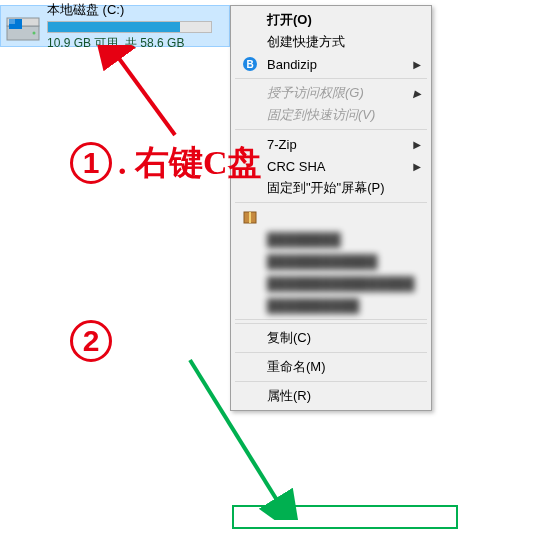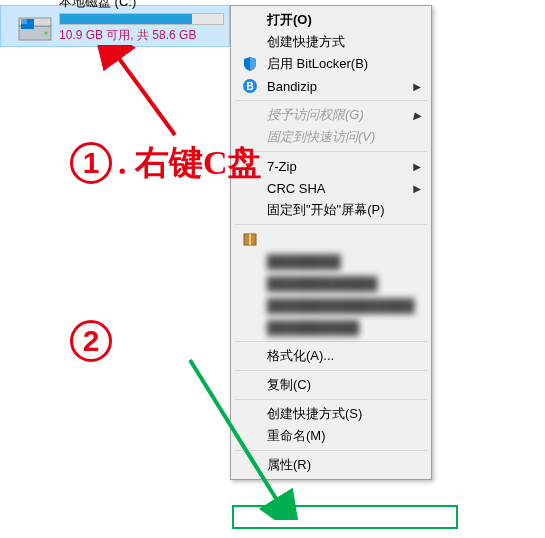--- a/index.html
+++ b/index.html
@@ -14,22 +14,22 @@
     }
     .drive-row {
       position: absolute;
       top: 5px;
       left: 0;
       width: 230px;
       height: 42px;
       background: #cce8ff;
       border: 1px solid #99cfff;
       display: flex;
-      align-items: flex-end;
-      padding: 2px 16px;
+      align-items: center;
+      padding: 2px 4px;
     }
     .drive-icon {
       width: 36px;
       height: 36px;
       margin-right: 6px;
       flex-shrink: 0;
     }
     .drive-info { flex: 1; }
     .drive-label { color: #000; font-size: 13px; margin-bottom: 2px; }
     .drive-bar {
@@ -40,21 +40,21 @@
       position: relative;
       margin-bottom: 2px;
     }
     .drive-bar-fill {
       position: absolute;
       top: 0; left: 0;
       height: 100%;
       background: #26a0da;
       width: 81%;
     }
-    .drive-text { color: #be185d; font-size: 12px; }
+    .drive-text { color: #14532d; font-size: 12px; }
 
     .context-menu {
       position: absolute;
       top: 5px;
       left: 230px;
       width: 202px;
       background: #f0f0f0;
       border: 1px solid #a0a0a0;
       box-shadow: 2px 2px 4px rgba(0,0,0,0.25);
       padding: 3px 2px;
@@ -146,29 +146,20 @@
 <div class="context-menu">
   <div class="menu-item bold">
       <span>打开(O)</span>
     </div>
   <div class="menu-item">
       <span>创建快捷方式</span>
     </div>
   <div class="menu-item">
     <span class="icon-slot">
       <svg width="16" height="16" viewBox="0 0 16 16">
-          <path d="M8 1 L14 3 V8 C14 12 11 14 8 15 C5 14 2 12 2 8 V3 Z" fill="#0078d7"></path>
-          <path d="M8 1 L14 3 V8 C14 12 11 14 8 15 V1 Z" fill="#4da3e8"></path>
-        </svg>
-    </span>
-    <span>启用 BitLocker(B)</span>
-  </div>
-  <div class="menu-item">
-    <span class="icon-slot">
-      <svg width="16" height="16" viewBox="0 0 16 16">
           <circle cx="8" cy="8" r="7" fill="#1e88e5"></circle>
           <text x="8" y="12" font-size="10" text-anchor="middle" fill="#fff" font-weight="bold">B</text>
         </svg>
     </span>
     <span>Bandizip</span>
     <span class="sub-arrow">▶</span>
   </div>
   <div class="menu-sep"></div>
   <div class="menu-item disabled">
     <span>授予访问权限(G)</span>
@@ -208,31 +199,25 @@
     </div>
   <div class="menu-item blurred">
       <span class="icon-slot"></span>
       <span>████████████████</span>
     </div>
   <div class="menu-item blurred">
       <span class="icon-slot"></span>
       <span>██████████</span>
     </div>
   <div class="menu-sep"></div>
-  <div class="menu-item">
-      <span>格式化(A)...</span>
-    </div>
   <div class="menu-sep"></div>
   <div class="menu-item">
       <span>复制(C)</span>
     </div>
   <div class="menu-sep"></div>
-  <div class="menu-item">
-      <span>创建快捷方式(S)</span>
-    </div>
   <div class="menu-item">
       <span>重命名(M)</span>
     </div>
   <div class="menu-sep"></div>
   <div class="menu-item">
       <span>属性(R)</span>
     </div>
 </div>
 
 <div class="highlight-box" style="left:232px; top:505px; width:226px; height:24px;"></div>

